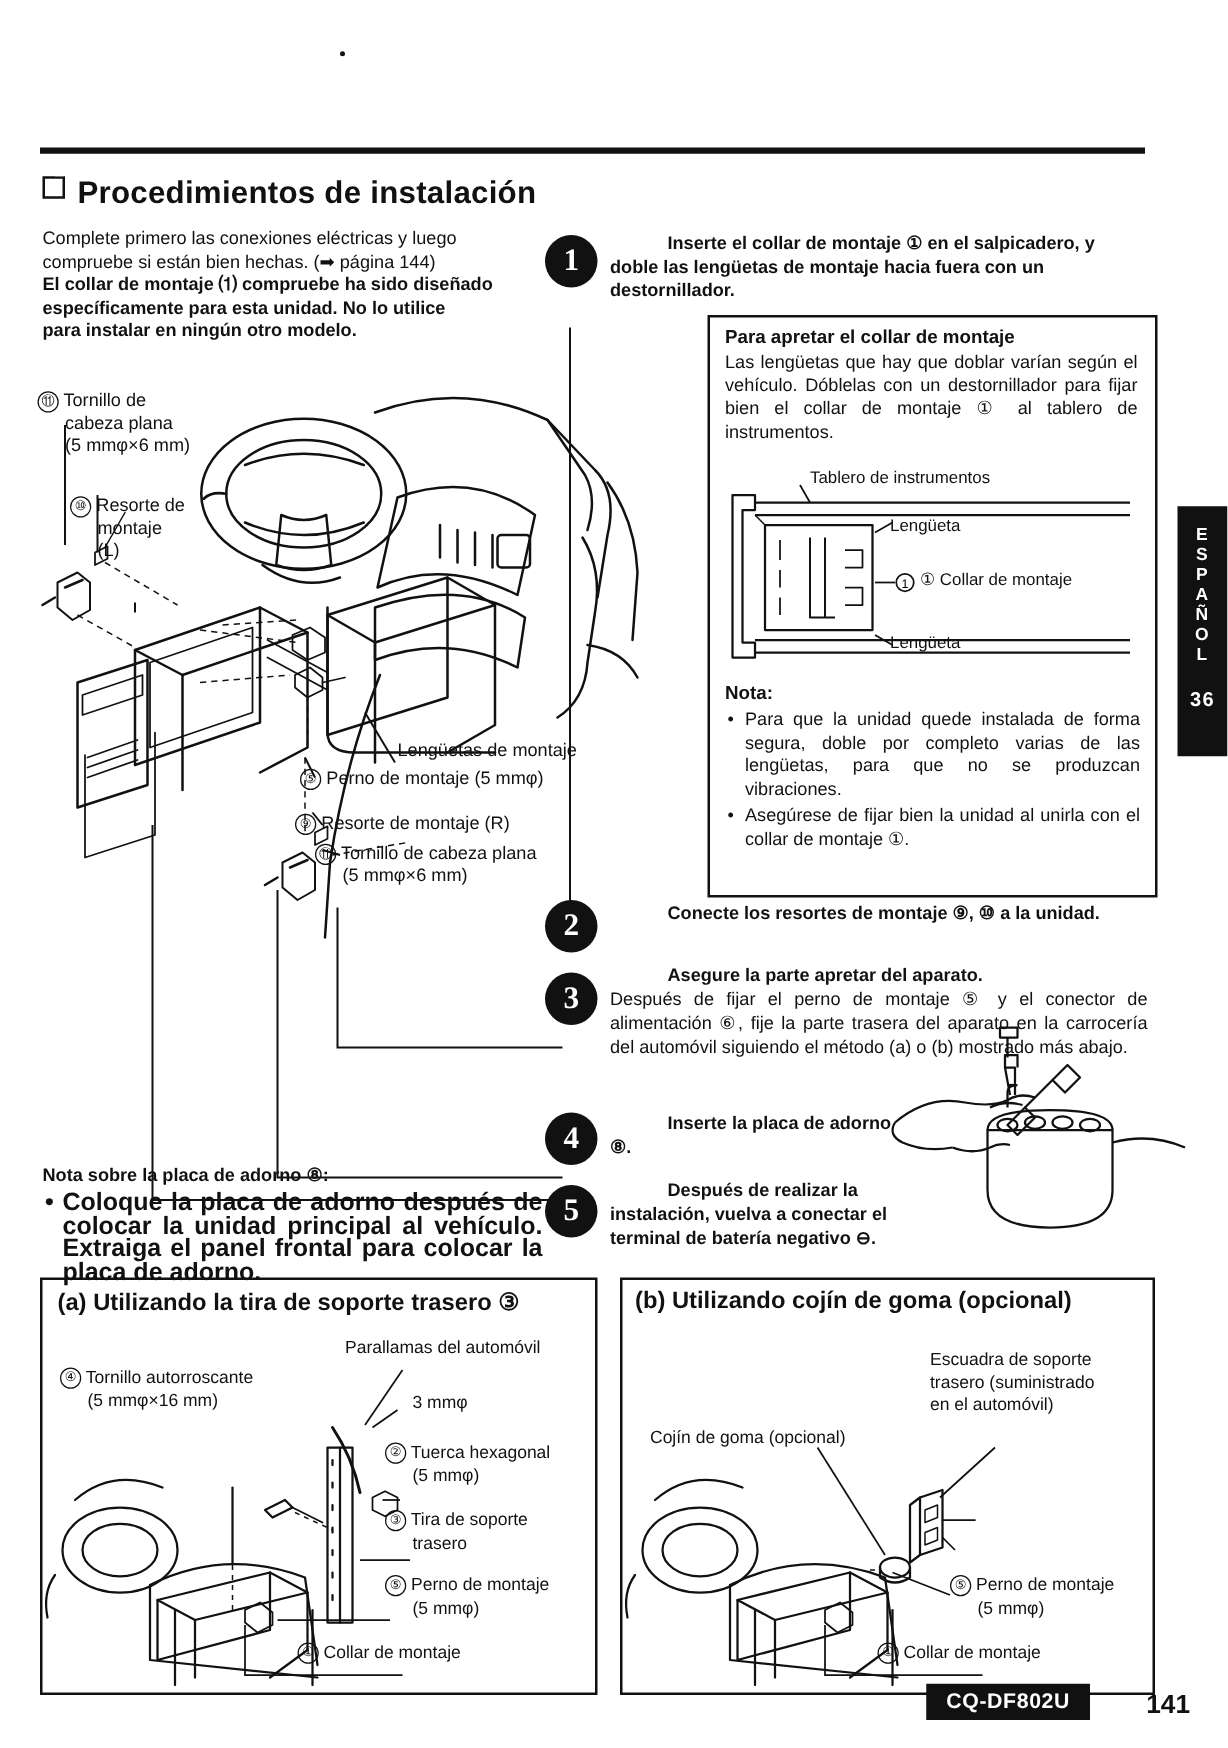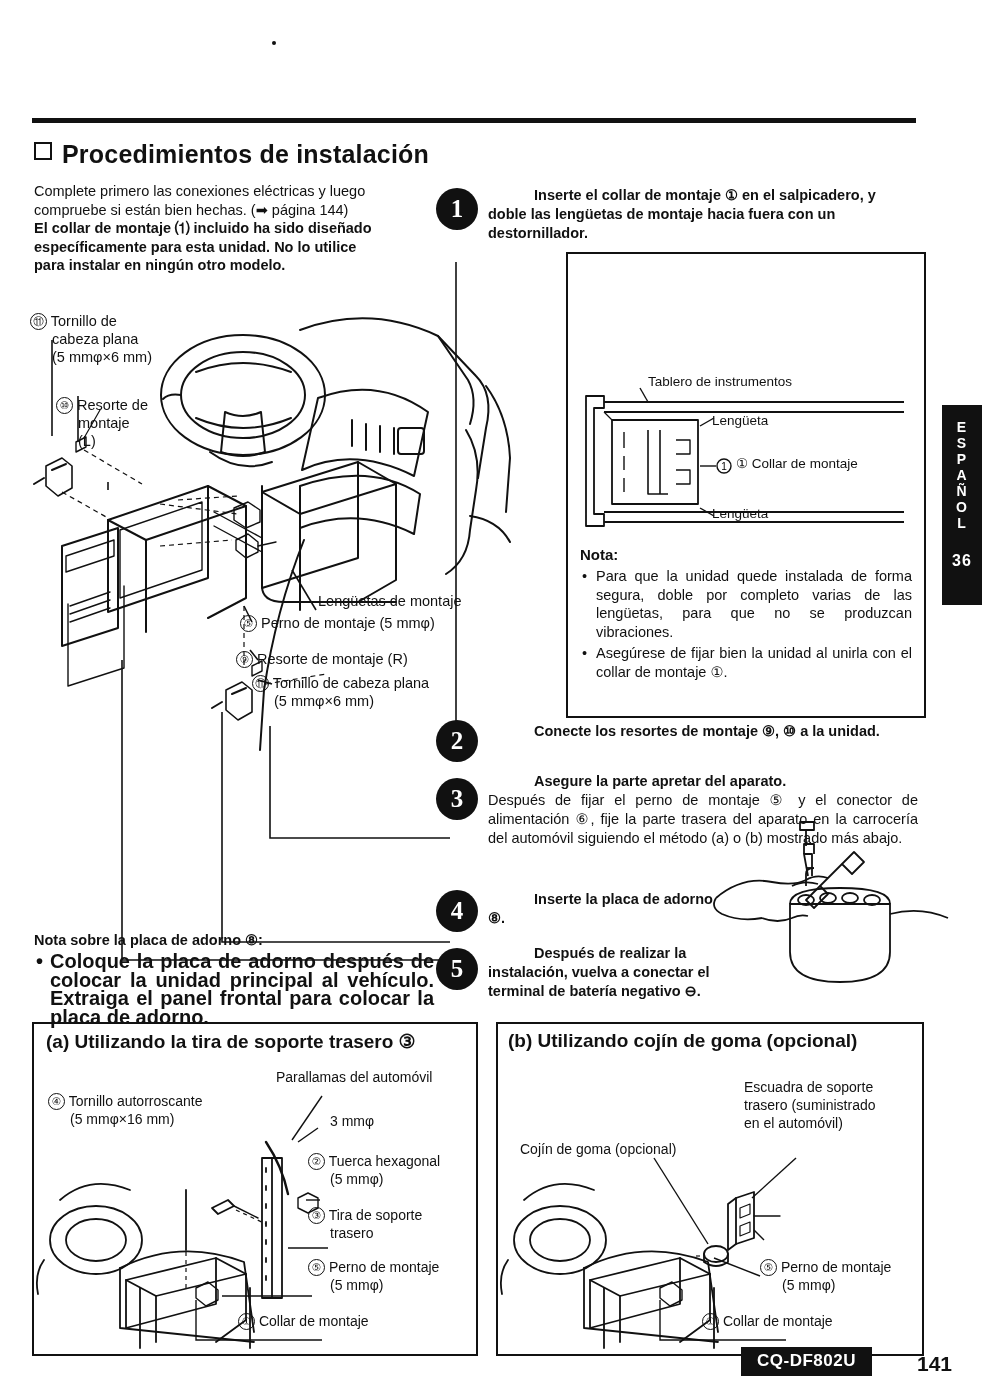--- a/index.html
+++ b/index.html
@@ -39,21 +39,21 @@
 
   <div class="rule"></div>
 
   <div class="sec-title">
     <span class="sq"></span><span>Procedimientos de instalación</span>
   </div>
 
   <div class="intro">
     <div>Complete primero las conexiones eléctricas y luego</div>
     <div>compruebe si están bien hechas. (➡ página 144)</div>
-    <div class="bold">El collar de montaje ⑴ incluido ha sido diseñado</div>
+    <div class="bold">El collar de montaje ⑴ compruebe ha sido diseñado</div>
     <div class="bold">específicamente para esta unidad. No lo utilice</div>
     <div class="bold">para instalar en ningún otro modelo.</div>
   </div>
 
   <svg width="982" height="1398" viewBox="0 0 982 1398">
     <g fill="none" stroke="#111" stroke-width="2" stroke-linejoin="round" stroke-linecap="round">
 
       <ellipse cx="243" cy="395" rx="82" ry="60"></ellipse>
       <ellipse cx="243" cy="395" rx="62" ry="43"></ellipse>
       <path d="M196 372 q47 -18 95 0"></path>
@@ -177,20 +177,24 @@
   </div>
 
   <div class="stepcirc" style="left:436px;top:188px;">
     <span>1</span>
   </div>
   <div class="steptxt" style="left:488px;top:186px;width:430px;">
     <span class="h just">Inserte el collar de montaje ① en el salpicadero, y doble las lengüetas de montaje hacia fuera con un destornillador.</span>
   </div>
 
   <div class="box" style="left:566px;top:252px;width:356px;height:462px;"></div>
+  <div style="position:absolute;left:580px;top:261px;width:330px;">
+    <div class="sub-h">Para apretar el collar de montaje</div>
+    <div class="just" style="font-size:14.5px;line-height:18.5px;margin-top:3px;">Las lengüetas que hay que doblar varían según el vehículo. Dóblelas con un destornillador para fijar bien el collar de montaje ① al tablero de instrumentos.</div>
+  </div>
 
   <svg width="982" height="1398" viewBox="0 0 982 1398">
     <g fill="none" stroke="#111" stroke-width="1.8" stroke-linejoin="round">
       <path d="M586 396 l0 130 l18 0 l0 -12 l-10 0 l0 -106 l10 0 l0 -12 z"></path>
       <path d="M604 402 l300 0"></path>
       <path d="M604 412 l300 0"></path>
       <path d="M604 512 l300 0"></path>
       <path d="M604 522 l300 0"></path>
       <rect x="612" y="420" width="86" height="84"></rect>
       <path d="M612 420 l-8 -8 m86 0 l-86 0" stroke-width="1.2"></path>

